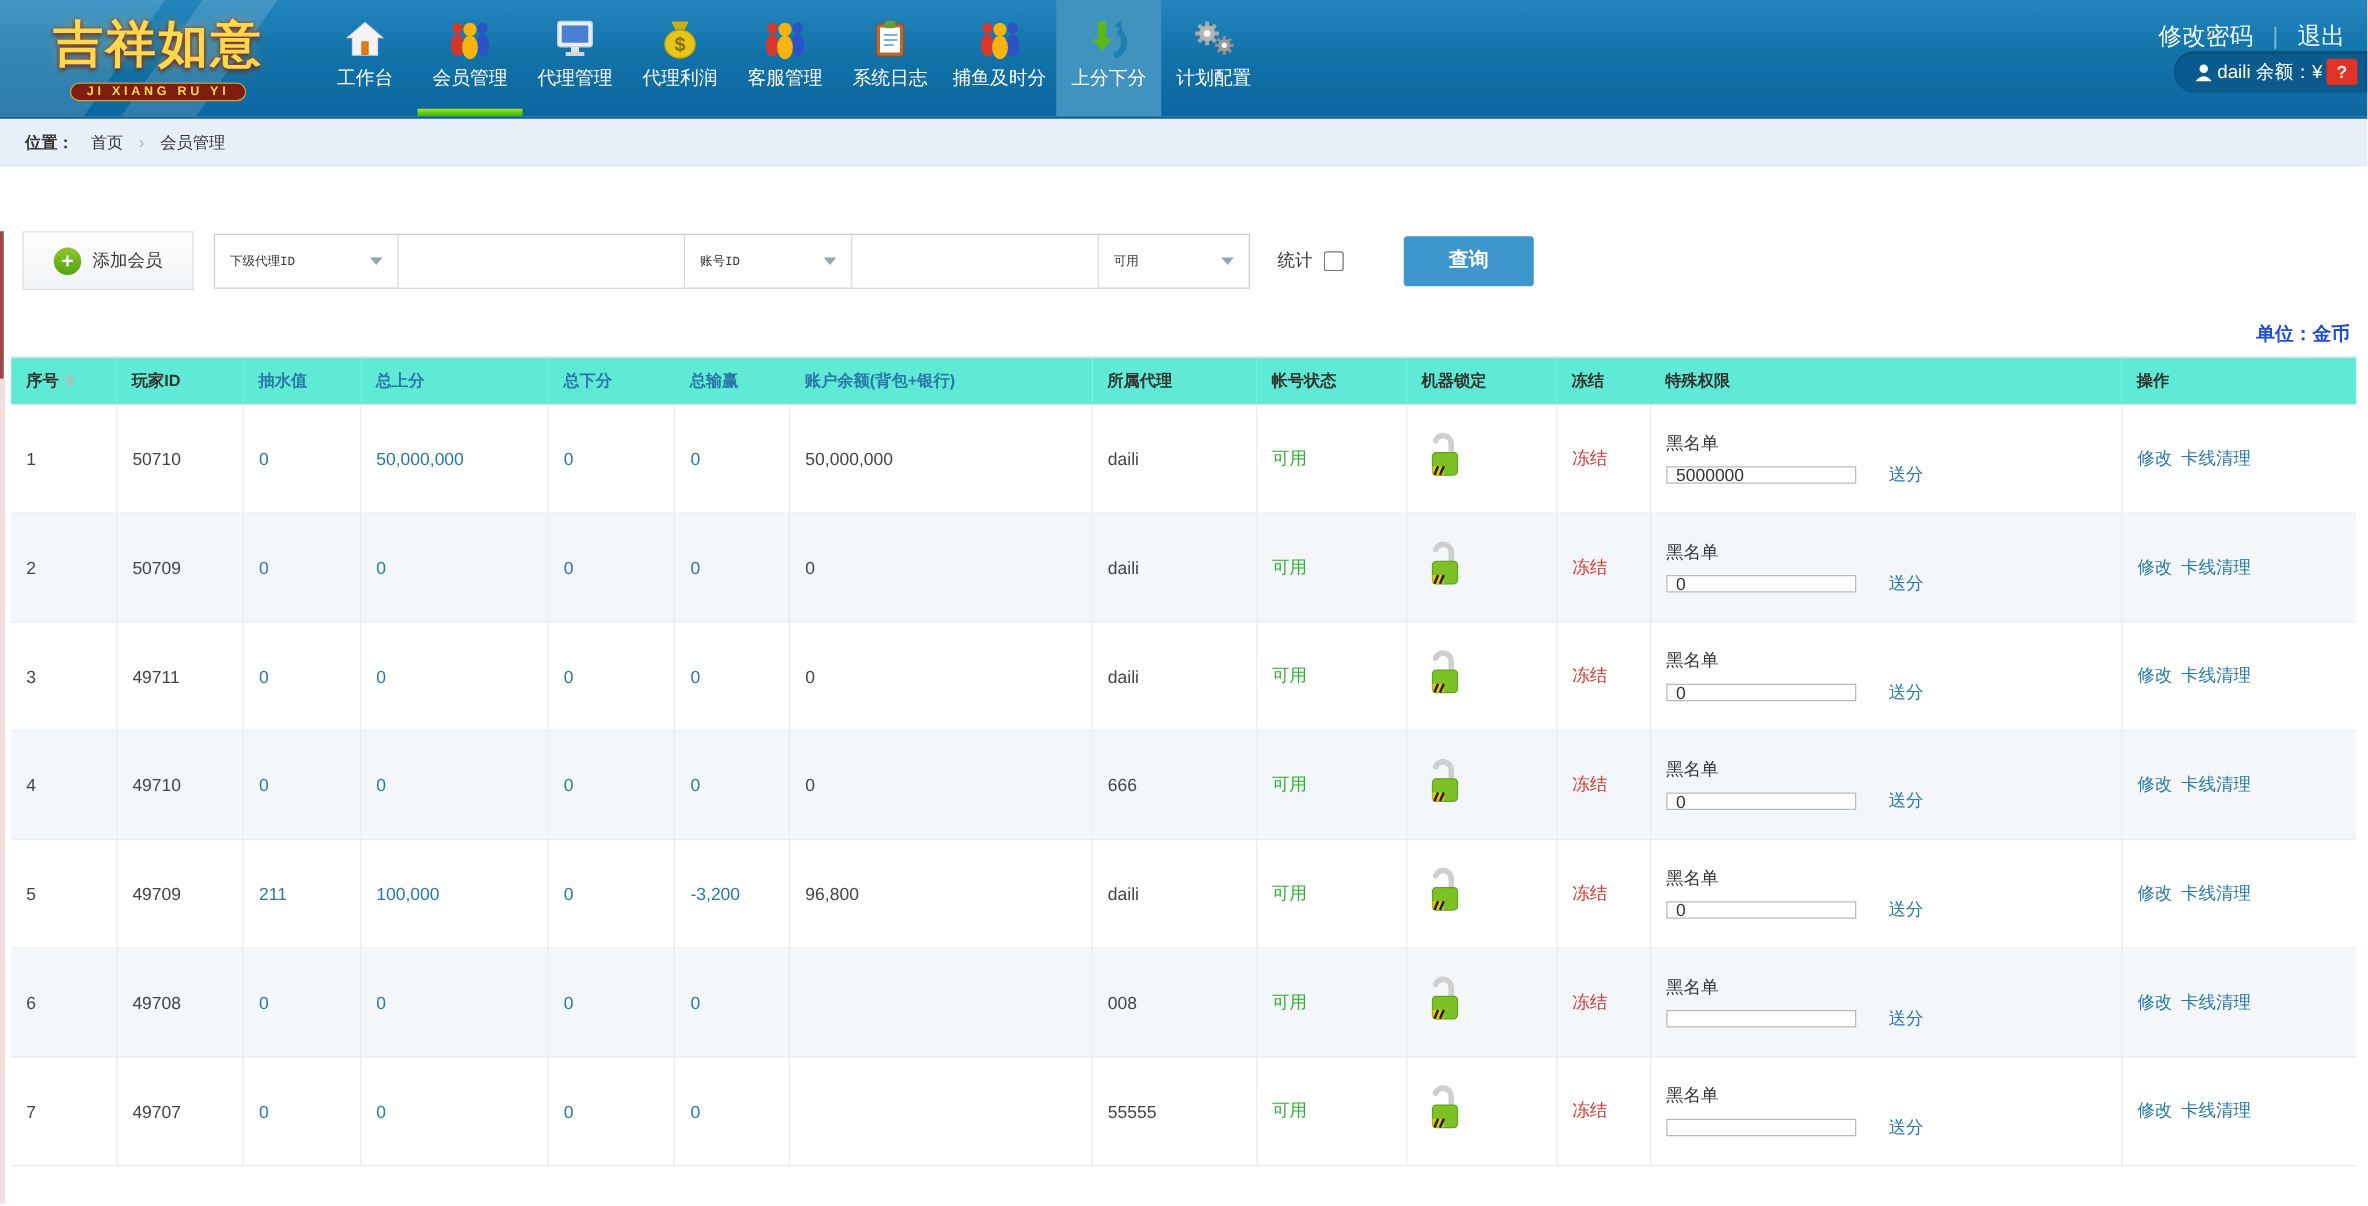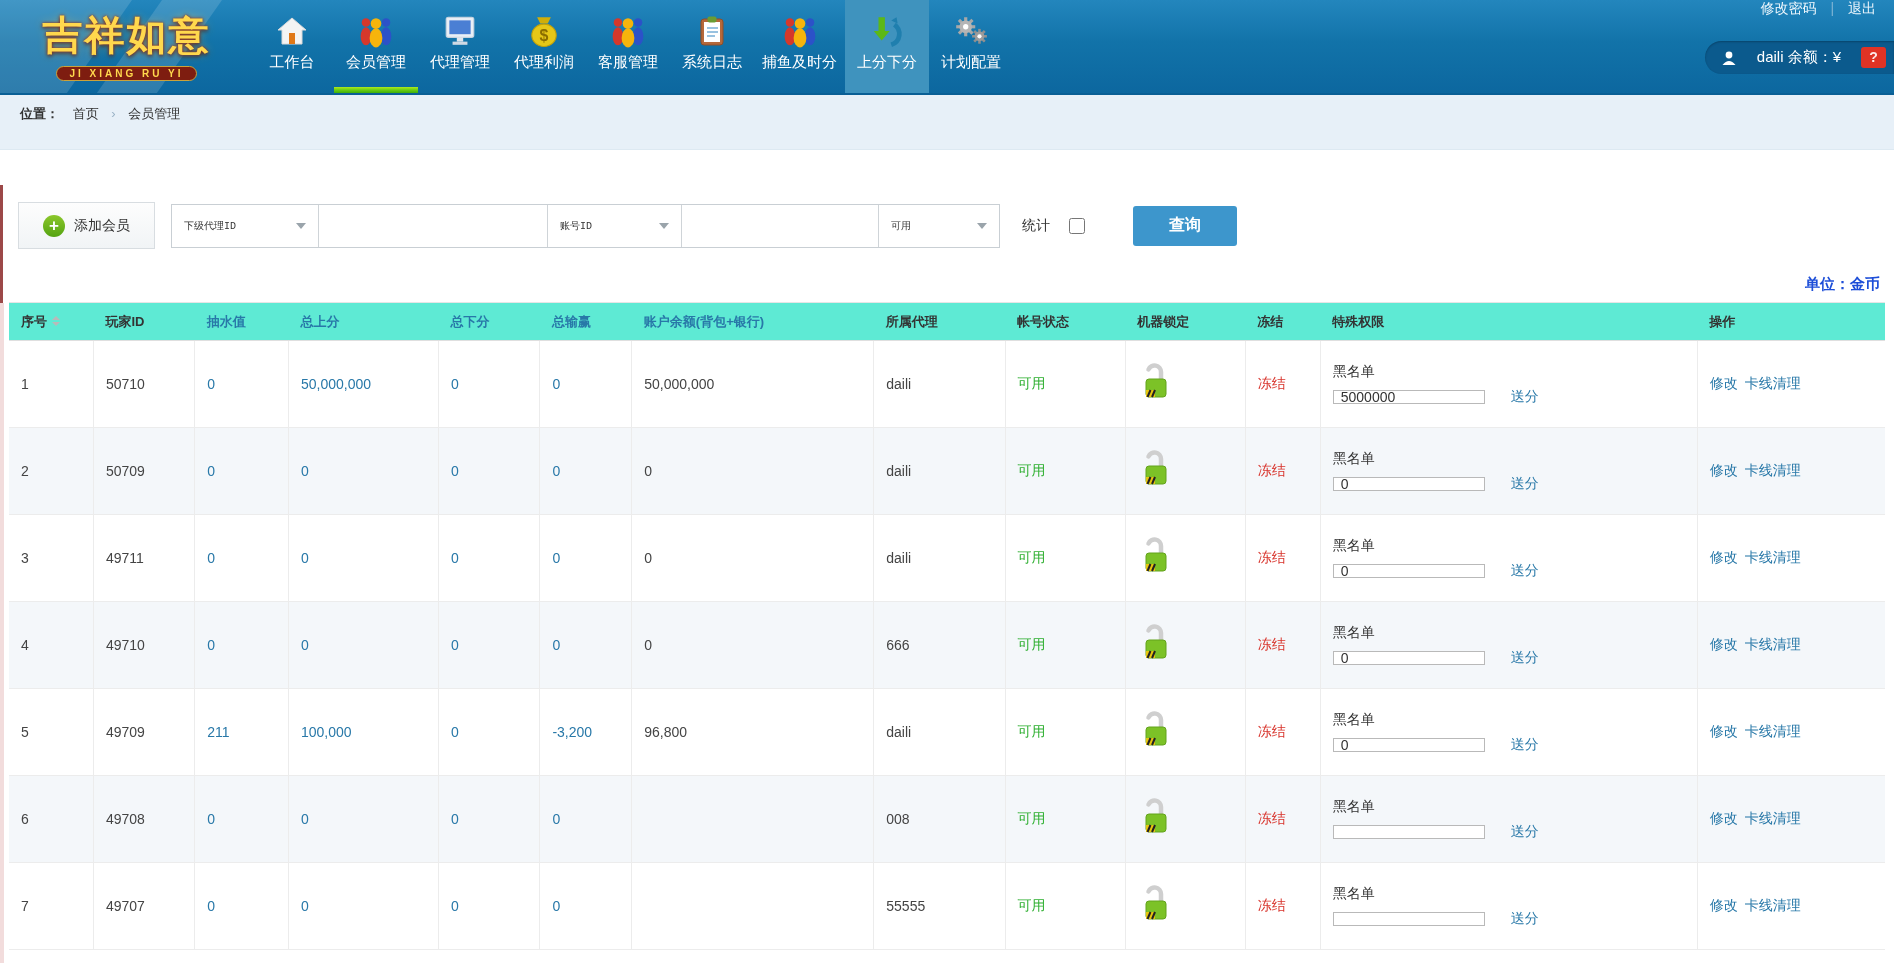--- a/index.html
+++ b/index.html
@@ -20,32 +20,32 @@
   .logo-sub { display:inline-block; margin-top:2px; font-size:10px; font-weight:bold; color:#ffd84d;
     background:#7e1d10; border:1px solid #caa23a; border-radius:8px; padding:1px 12px; letter-spacing:3px; }
   .nav-items { position:absolute; left:250px; top:0; height:100%; display:flex; list-style:none; }
   .nav-item { position:relative; min-width:84px; padding:9px 8px 0; text-align:center; cursor:pointer; }
   .nav-item .ic { height:44px; display:flex; align-items:center; justify-content:center; }
   .nav-item .lb { color:#fff; font-size:15px; white-space:nowrap; }
   .nav-item.active::after { content:""; position:absolute; left:0; right:0; bottom:0; height:6px;
     background:linear-gradient(180deg,#aee81e 0%,#6ed013 45%,#3fae09 100%); }
   .nav-item.hl { background:#3f93be; }
 
-  .top-links { position:absolute; top:0; right:18px; font-size:14px; color:#cfe6f4; white-space:nowrap; }
+  .top-links { position:absolute; top:16px; right:18px; font-size:19px; color:#cfe6f4; white-space:nowrap; }
   .top-links a { color:#eef7fd; text-decoration:none; cursor:pointer; }
   .top-links .sep { margin:0 10px; color:#7fb4d4; }
-  .user-pill { position:absolute; top:41px; right:0; display:flex; align-items:center; gap:20px;
+  .user-pill { position:absolute; top:41px; right:0; display:flex; align-items:center; gap:3px;
     background:#0b5a8d; border-radius:18px 0 0 18px; padding:6px 8px 6px 16px;
     color:#fff; font-size:15px; box-shadow:inset 0 1px 2px rgba(0,0,0,.25); }
   .badge { display:inline-block; min-width:25px; height:21px; line-height:21px; padding:0 5px;
     background:#e03325; border-radius:3px; color:rgba(255,255,255,.9); font-weight:bold;
     text-align:center; font-size:14px; cursor:pointer; }
 
   
-  .breadcrumb { height:55px; line-height:38px; background:#e7f0f8; border-bottom:1px solid #dde9f2;
+  .breadcrumb { height:38px; line-height:38px; background:#e7f0f8; border-bottom:1px solid #dde9f2;
     padding-left:20px; font-size:13px; color:#333; }
   .breadcrumb .bc-label { font-weight:bold; margin-right:10px; }
   .breadcrumb a { color:#333; text-decoration:none; cursor:pointer; }
   .breadcrumb .chev { color:#9ab2c6; margin:0 9px; }
 
   
   .accent1 { position:absolute; left:0; top:185px; width:3px; height:118px; background:#9c4848; }
   .accent2 { position:absolute; left:0; top:303px; width:4px; height:660px; background:#f2dcdc; }
 
   
@@ -57,21 +57,21 @@
     color:#fff; font-size:17px; font-weight:bold; line-height:21px; text-align:center; }
   .filter-group { display:flex; align-items:stretch; height:44px; margin-left:16px;
     border:1px solid #c9cfd4; background:#fff; }
   .fcell { display:flex; align-items:center; border-right:1px solid #cfd4d8; padding:0 12px; }
   .fcell:last-child { border-right:none; }
   .fsel { justify-content:space-between; cursor:pointer; color:#333; font-size:10px;font-family:Liberation Mono, monospace; }
   .fsel .caret { width:0; height:0; border-left:5px solid transparent; border-right:5px solid transparent;
     border-top:6px solid #9aa4ab; margin-left:26px; }
   .ftext { border:none; outline:none; width:206px; height:100%; font-size:14px; padding:0 8px;
     font-family:inherit; }
-  .stat-wrap { display:flex; align-items:center; gap:19px; margin-left:22px; font-size:14px; color:#333; }
+  .stat-wrap { display:flex; align-items:center; gap:9px; margin-left:22px; font-size:14px; color:#333; }
   .stat-wrap input { width:16px; height:16px; cursor:pointer; }
   .search-btn { margin-left:48px; height:40px; padding:0 36px; background:#3d96cc; border:none;
     border-radius:3px; color:#fff; font-size:16px; font-weight:bold; cursor:pointer; font-family:inherit; }
 
   
   .unit-row { text-align:right; padding:26px 14px 8px 0; font-size:15px; font-weight:bold; color:#1d4ed8; }
   table { width:calc(100% - 18px); margin:0 9px; border-collapse:collapse; table-layout:fixed; }
   thead th { height:38px; background:#5eead4; border-top:1px solid #e6e6e6; border-bottom:1px solid #dfdfdf;
     font-size:13px; text-align:left; padding-left:12px; color:#333; white-space:nowrap; }
   thead th.blue { color:#2878a8; font-weight:bold; cursor:pointer; }

